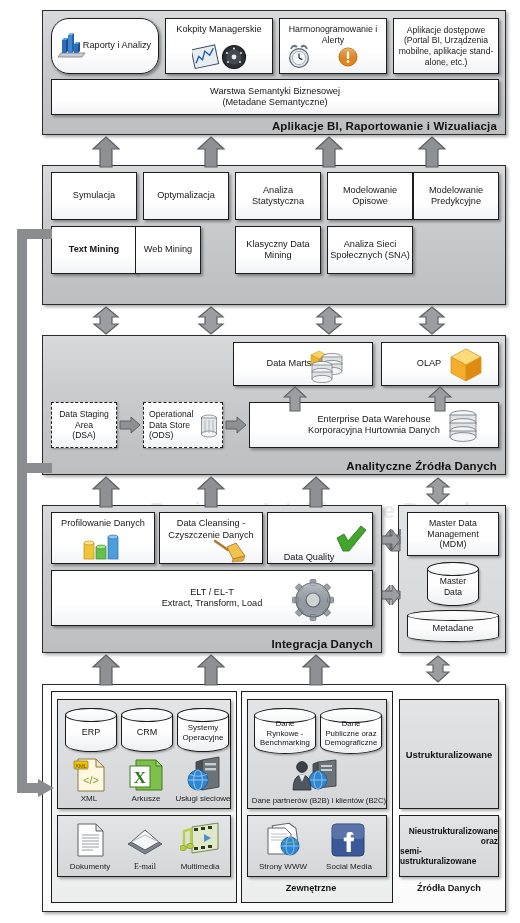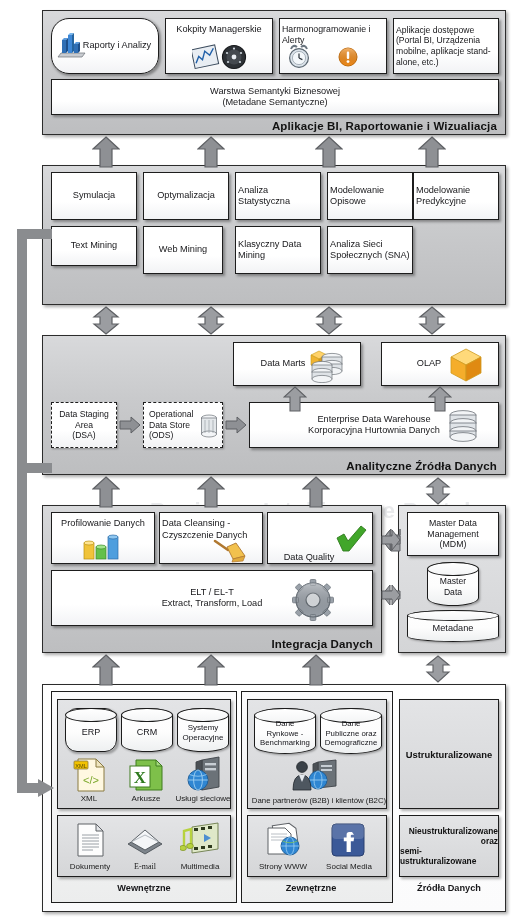--- a/index.html
+++ b/index.html
@@ -50,21 +50,21 @@
 
   
   .card {
     position: absolute;
     background: linear-gradient(180deg,#ffffff 0%,#ffffff 62%,#f2f3f5 100%);
     border: 1.3px solid #1d1d1d;
     box-shadow: 1.6px 1.6px 2.5px rgba(0,0,0,0.35);
     display: flex;
     align-items: center;
     justify-content: center;
-    text-align: left;
+    text-align: center;
     font-size: 9.2px;
     color: #17171a;
     line-height: 1.25;
     padding: 2px;
   }
   .card.dashed { border: 1.4px dashed #1d1d1d; box-shadow: 1.2px 1.2px 2px rgba(0,0,0,0.3); }
   .card .lbl { display:block; }
 
   
   .subpanel {
@@ -238,24 +238,24 @@
     <div class="card" style="left:192px; top:6px; width:86px; height:48px;">
         <span class="lbl">Analiza Statystyczna</span>
       </div>
     <div class="card" style="left:284px; top:6px; width:86px; height:48px;">
         <span class="lbl">Modelowanie Opisowe</span>
       </div>
     <div class="card" style="left:370px; top:6px; width:86px; height:48px;">
         <span class="lbl">Modelowanie Predykcyjne</span>
       </div>
 
-    <div class="card" style="left:8px;  top:60px; width:86px; height:40px;">
+    <div class="card" style="left:8px;  top:60px; width:86px; height:48px;font-weight:bold;">
         <span class="lbl">Text Mining</span>
       </div>
-    <div class="card" style="left:100px; top:60px; width:80px; height:48px;">
+    <div class="card" style="left:92px; top:60px; width:66px; height:48px;">
         <span class="lbl">Web Mining</span>
       </div>
     <div class="card" style="left:192px; top:60px; width:86px; height:48px;">
         <span class="lbl">Klasyczny Data Mining</span>
       </div>
     <div class="card" style="left:284px; top:60px; width:86px; height:48px;">
         <span class="lbl">Analiza Sieci Społecznych (SNA)</span>
       </div>
 
   </div>
@@ -282,21 +282,21 @@
   </div>
 
   <svg class="arrow-leftright" style="left:8px; top:228px;" width="50" height="570" viewBox="0 0 50 570">
     <path d="M44,6 L14,6 L14,560 L30,560" fill="none" stroke="#8a8c8f" stroke-width="10" stroke-linejoin="miter"></path>
     <path d="M44,240 L14,240" fill="none" stroke="#8a8c8f" stroke-width="10"></path>
     <polygon points="30,551 46,560 30,569" fill="#8a8c8f"></polygon>
   </svg>
 
   <div class="layer" style="left:42px; top:335px; width:464px; height:140px;">
 
-    <div class="card" style="left:190px; top:6px; width:128px; height:44px;">
+    <div class="card" style="left:190px; top:6px; width:140px; height:44px;">
       <span class="lbl" style="margin-right:28px;">Data Marts</span>
       <span class="ico" style="left:72px; top:4px;">
         <svg width="48" height="36" viewBox="0 0 48 36">
           <g>
             <polygon points="5,8 13,4 21,8 13,12" fill="#ffd26a" stroke="#c99a16" stroke-width="0.6"></polygon>
             <polygon points="5,8 5,18 13,22 13,12" fill="#f0b431" stroke="#c99a16" stroke-width="0.6"></polygon>
             <polygon points="21,8 21,18 13,22 13,12" fill="#d99a1c" stroke="#c99a16" stroke-width="0.6"></polygon>
           </g>
           <g transform="translate(15,6)">
             <ellipse cx="11" cy="4" rx="10" ry="3.6" fill="#f2f4f6" stroke="#6d7279" stroke-width="0.7"></ellipse>
@@ -536,21 +536,21 @@
       </svg>
   </div>
 
   <div class="layer" style="left:42px; top:684px; width:464px; height:228px; background:linear-gradient(180deg,#ffffff 0%,#fbfbfc 100%);">
 
     <div class="plainbox" style="left:8px; top:6px; width:186px; height:212px;"></div>
 
     <div class="plainbox" style="left:198px; top:6px; width:152px; height:212px;"></div>
 
     <div class="subpanel" style="left:14px; top:14px; width:174px; height:110px;">
-      <div class="cyl" style="left:7px; top:8px; width:52px; height:44px; font-size:9px;border-radius:12px;">
+      <div class="cyl" style="left:7px; top:8px; width:52px; height:44px; font-size:9px;">
         <span class="lbl">ERP</span>
       </div>
       <div class="cyl" style="left:63px; top:8px; width:52px; height:44px; font-size:9px;">
         <span class="lbl">CRM</span>
       </div>
       <div class="cyl" style="left:119px; top:8px; width:52px; height:44px; font-size:8px;">
         <span class="lbl">
           <span>Systemy</span><br>
           <span>Operacyjne</span>
         </span>
@@ -708,18 +708,17 @@
       </div>
       <div class="iconlabel" style="left:72px; top:46px; width:58px;">Social Media</div>
     </div>
 
     <div class="subpanel" style="left:356px; top:130px; width:100px; height:62px; display:flex; align-items:flex-end; justify-content:center; flex-direction:column;">
       <div class="bold-lbl" style="font-size:8.4px;">Nieustrukturalizowane</div>
       <div class="bold-lbl" style="font-size:8.4px;">oraz</div>
       <div class="bold-lbl" style="font-size:8.4px;">semi-ustrukturalizowane</div>
     </div>
 
-    <div class="bold-lbl center-txt" style="left:8px; top:198px; width:186px;">Wewnętrzne</div>
     <div class="bold-lbl center-txt" style="left:198px; top:198px; width:140px;">Zewnętrzne</div>
     <div class="bold-lbl center-txt" style="left:356px; top:198px; width:100px;">Źródła Danych</div>
   </div>
 
 </div>
 
 </body></html>

